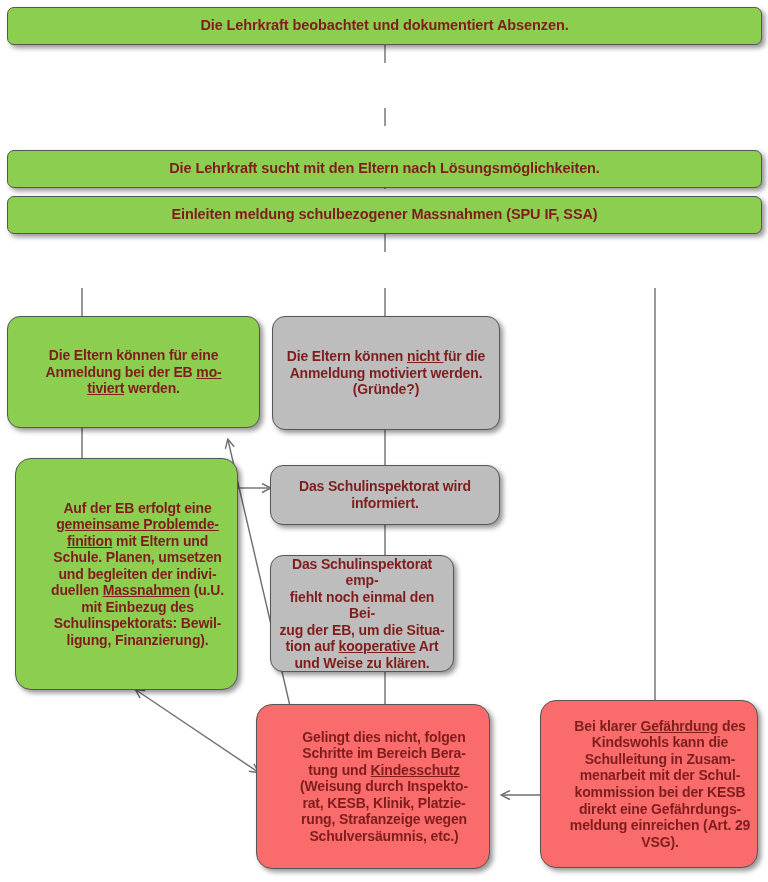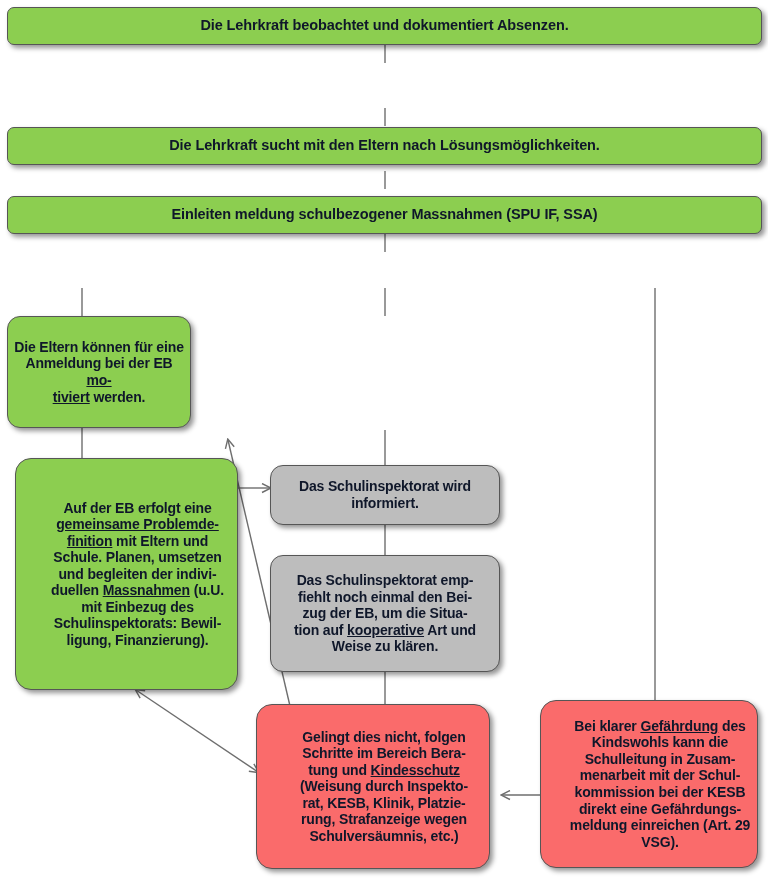--- a/index.html
+++ b/index.html
@@ -28,21 +28,21 @@
   }
   .node {
     position: absolute;
     z-index: 2;
     box-sizing: border-box;
     border: 1.5px solid #565656;
     border-radius: 9px;
     display: flex;
     align-items: center;
     text-align: center;
-    color: #0f172a;
+    color: #7f1d1d;
     font-weight: bold;
     line-height: 1.18;
     box-shadow: 3px 3px 5px rgba(0,0,0,0.42);
     padding: 2px 6px;
     overflow: hidden;
   }
   .node.green { background: #8CCE50; }
   .node.gray  { background: #BDBDBD; }
   .node.red   { background: #FA6B6B; }
 
@@ -99,43 +99,46 @@
     <line x1="136" y1="690" x2="258" y2="772" stroke="#6E6E6E" stroke-width="1.4" fill="none" marker-end="url(#ah)" marker-start="url(#ahs)"></line>
 
     <line x1="540" y1="795" x2="502" y2="795" stroke="#6E6E6E" stroke-width="1.4" fill="none" marker-end="url(#ah)"></line>
   </svg>
 
   <div class="node bar green" style="left:7px; top:7px; width:755px; height:38px;">
     <span class="txt">Die Lehrkraft beobachtet und dokumentiert Absenzen.</span>
   </div>
 
 
-  <div class="node bar green" style="left:7px; top:127px; width:755px; height:38px;">
+  <div class="node bar green" style="left:7px; top:150px; width:755px; height:38px;">
     <span class="txt">Die Lehrkraft sucht mit den Eltern nach Lösungsmöglichkeiten.</span>
   </div>
 
   <div class="node bar green" style="left:7px; top:196px; width:755px; height:38px;">
     <span class="txt">Einleiten meldung schulbezogener Massnahmen (SPU IF, SSA)</span>
   </div>
 
 
-  <div class="node blk green" style="left:7px; top:316px; width:184px; height:112px;">
+  <div class="node blk green" style="left:7px; top:316px; width:253px; height:112px;">
     <span class="txt">Die Eltern können für eine Anmeldung bei der EB <u>mo-<br>tiviert</u> werden.</span>
   </div>
 
+  <div class="node blk gray" style="left:272px; top:316px; width:228px; height:114px;">
+    <span class="txt">Die Eltern können <u>nicht </u>für die Anmeldung motiviert werden.<br>(Gründe?)</span>
+  </div>
 
   <div class="node blk tall green" style="left:15px; top:458px; width:223px; height:232px;">
     <span class="txt">Auf der EB erfolgt eine <u>gemeinsame Problemde-<br>finition</u> mit Eltern und Schule. Planen, umsetzen und begleiten der indivi-<br>duellen <u>Massnahmen</u> (u.U. mit Einbezug des Schulinspektorats: Bewil-<br>ligung, Finanzierung).</span>
   </div>
 
   <div class="node blk gray" style="left:270px; top:465px; width:230px; height:60px;">
     <span class="txt">Das Schulinspektorat wird informiert.</span>
   </div>
 
-  <div class="node blk gray" style="left:270px; top:555px; width:230px; height:117px;">
+  <div class="node blk gray" style="left:270px; top:555px; width:184px; height:117px;">
     <span class="txt">Das Schulinspektorat emp-<br>fiehlt noch einmal den Bei-<br>zug der EB, um die Situa-<br>tion auf <u>kooperative</u> Art und Weise zu klären.</span>
   </div>
 
   <div class="node blk tall red" style="left:256px; top:704px; width:234px; height:165px;">
     <span class="txt">Gelingt dies nicht, folgen Schritte im Bereich Bera-<br>tung und <u>Kindesschutz</u> (Weisung durch Inspekto-<br>rat, KESB, Klinik, Platzie-<br>rung, Strafanzeige wegen Schulversäumnis, etc.)</span>
   </div>
 
   <div class="node blk tall red" style="left:540px; top:700px; width:218px; height:168px;">
     <span class="txt">Bei klarer <u>Gefährdung</u> des Kindswohls kann die Schulleitung in Zusam-<br>menarbeit mit der Schul-<br>kommission bei der KESB direkt eine Gefährdungs-<br>meldung einreichen (Art. 29 VSG).</span>
   </div>

